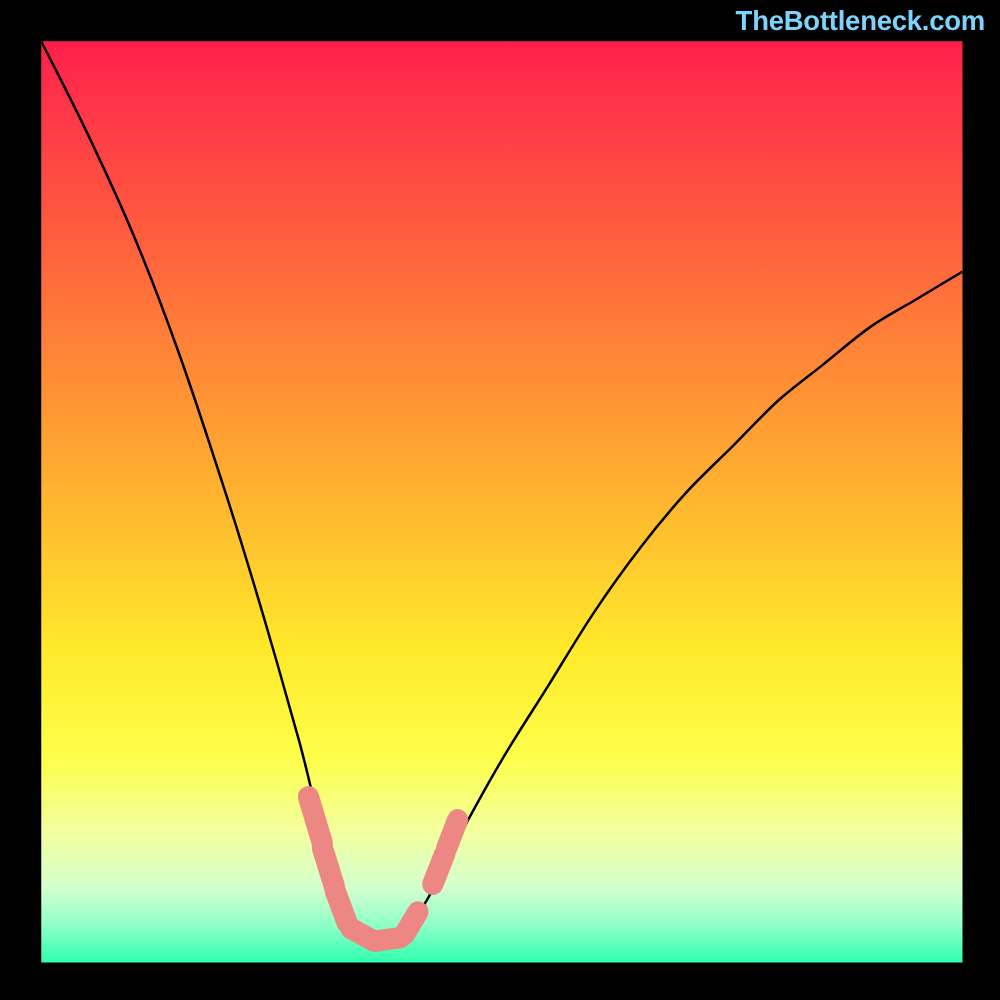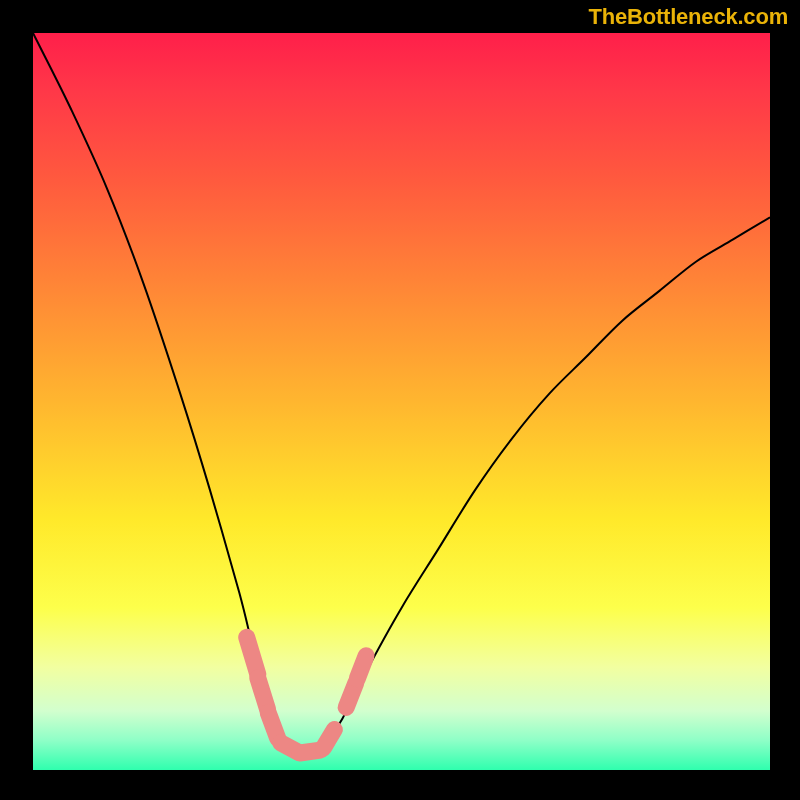--- a/index.html
+++ b/index.html
@@ -15,21 +15,21 @@
       #fdff4b 78%,
       #f2ffa0 86%,
       #d2ffce 92%,
       #8effc7 96%,
       #2fffae 100%);
   }
   #curve{position:absolute;left:0;top:0;}
   #marks{position:absolute;left:0;top:0;}
   .mk{stroke:#ed8784;stroke-width:17;stroke-linecap:round;}
   #brand{position:absolute;top:4px;right:12px;
-    font:600 22px Arial,Helvetica,sans-serif;color:#eab308;letter-spacing:-0.2px;}
+    font:600 22px Arial,Helvetica,sans-serif;color:#7dd3fc;letter-spacing:-0.2px;}
 </style>
 </head>
 <body>
 <div id="stage">
   <div id="plot">
     <svg id="curve" width="737" height="737" viewBox="0 0 737 737">
         <path d="M0.0 0.0 C6.1 12.3,24.6 47.9,36.9 73.7 C49.1 99.5,61.4 125.3,73.7 154.8 C86.0 184.2,98.3 216.2,110.5 250.6 C122.8 285.0,136.3 326.7,147.4 361.1 C158.5 395.5,167.1 423.8,176.9 456.9 C186.7 490.1,199.0 533.1,206.4 560.1 C213.7 587.1,216.2 600.7,221.1 619.1 C226.0 637.5,230.9 655.9,235.8 670.7 C240.8 685.4,245.7 698.9,250.6 707.5 C255.5 716.1,260.4 719.8,265.3 722.3 C270.2 724.7,275.1 724.7,280.1 722.3 C285.0 719.8,289.9 713.7,294.8 707.5 C299.7 701.4,303.4 696.5,309.5 685.4 C315.7 674.4,321.8 659.6,331.7 641.2 C341.5 622.8,356.2 595.7,368.5 574.9 C380.8 554.0,393.1 535.6,405.4 515.9 C417.6 496.2,429.9 475.4,442.2 456.9 C454.5 438.5,466.8 421.3,479.1 405.4 C491.3 389.4,503.6 374.6,515.9 361.1 C528.2 347.6,540.5 336.6,552.8 324.3 C565.0 312.0,577.3 298.5,589.6 287.4 C601.9 276.4,614.2 267.8,626.4 257.9 C638.7 248.1,651.0 237.1,663.3 228.5 C675.6 219.9,687.9 213.7,700.1 206.4 C712.4 199.0,730.9 187.9,737.0 184.3" fill="none" stroke="#000000" stroke-width="2"></path>
       </svg>
     <svg id="marks" width="737" height="737" viewBox="0 0 737 737">
         <line x1="213.7" y1="604.3" x2="224.8" y2="641.2" class="mk"></line>

